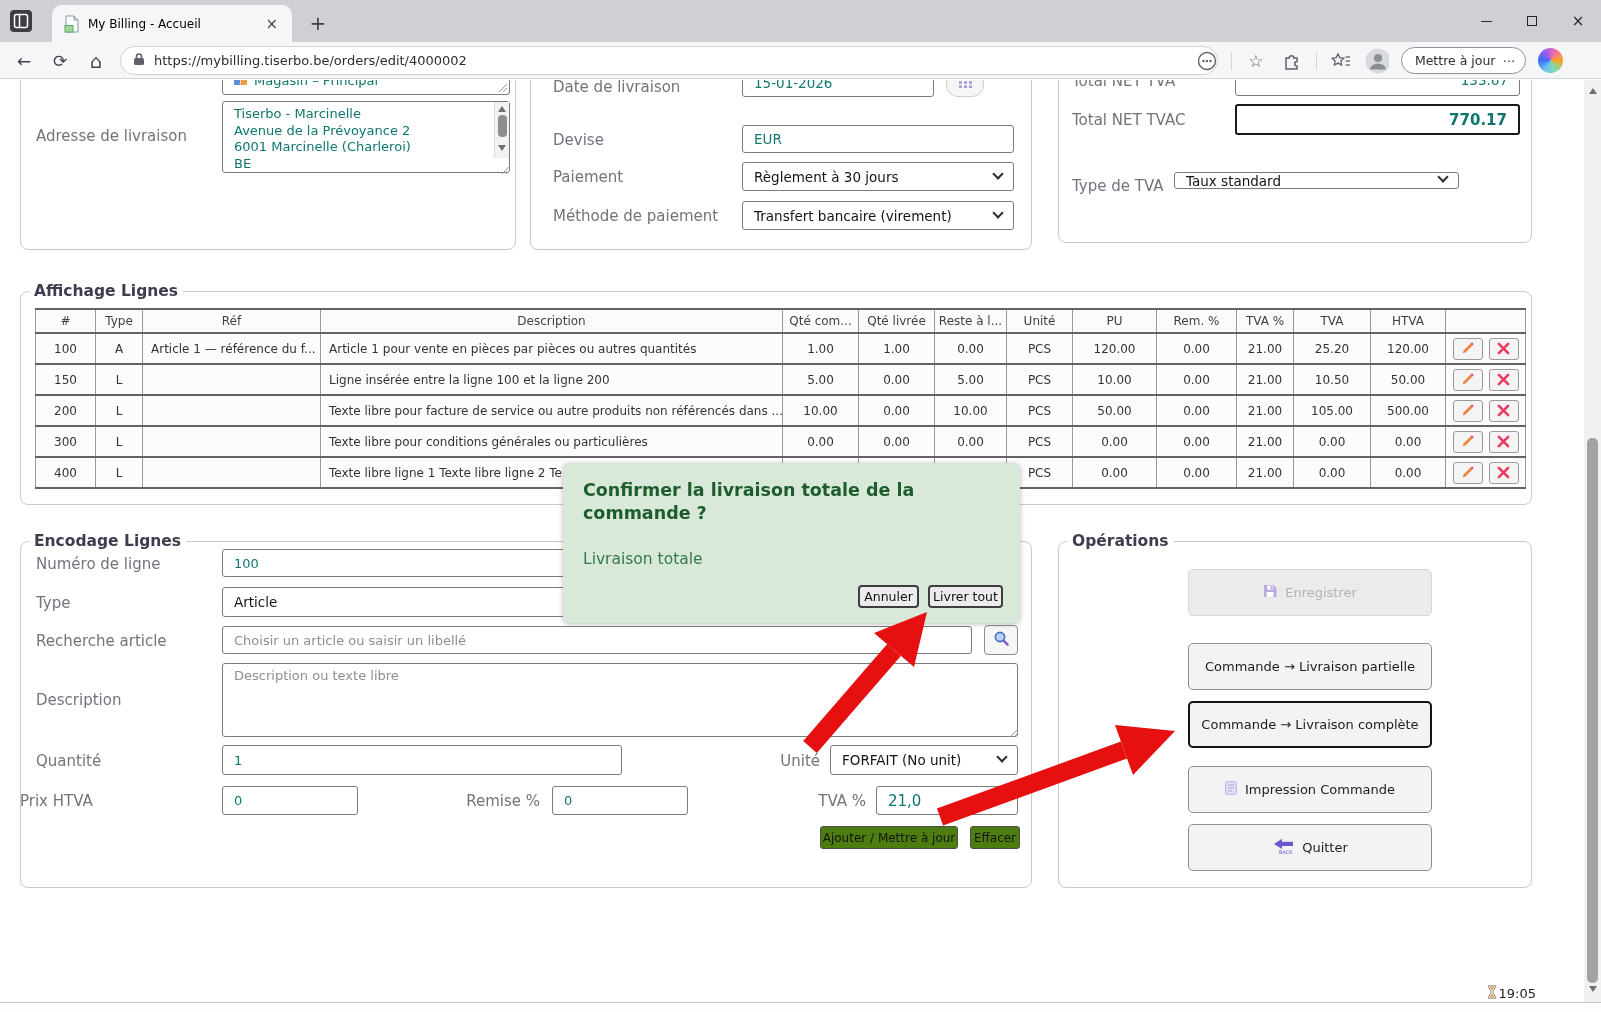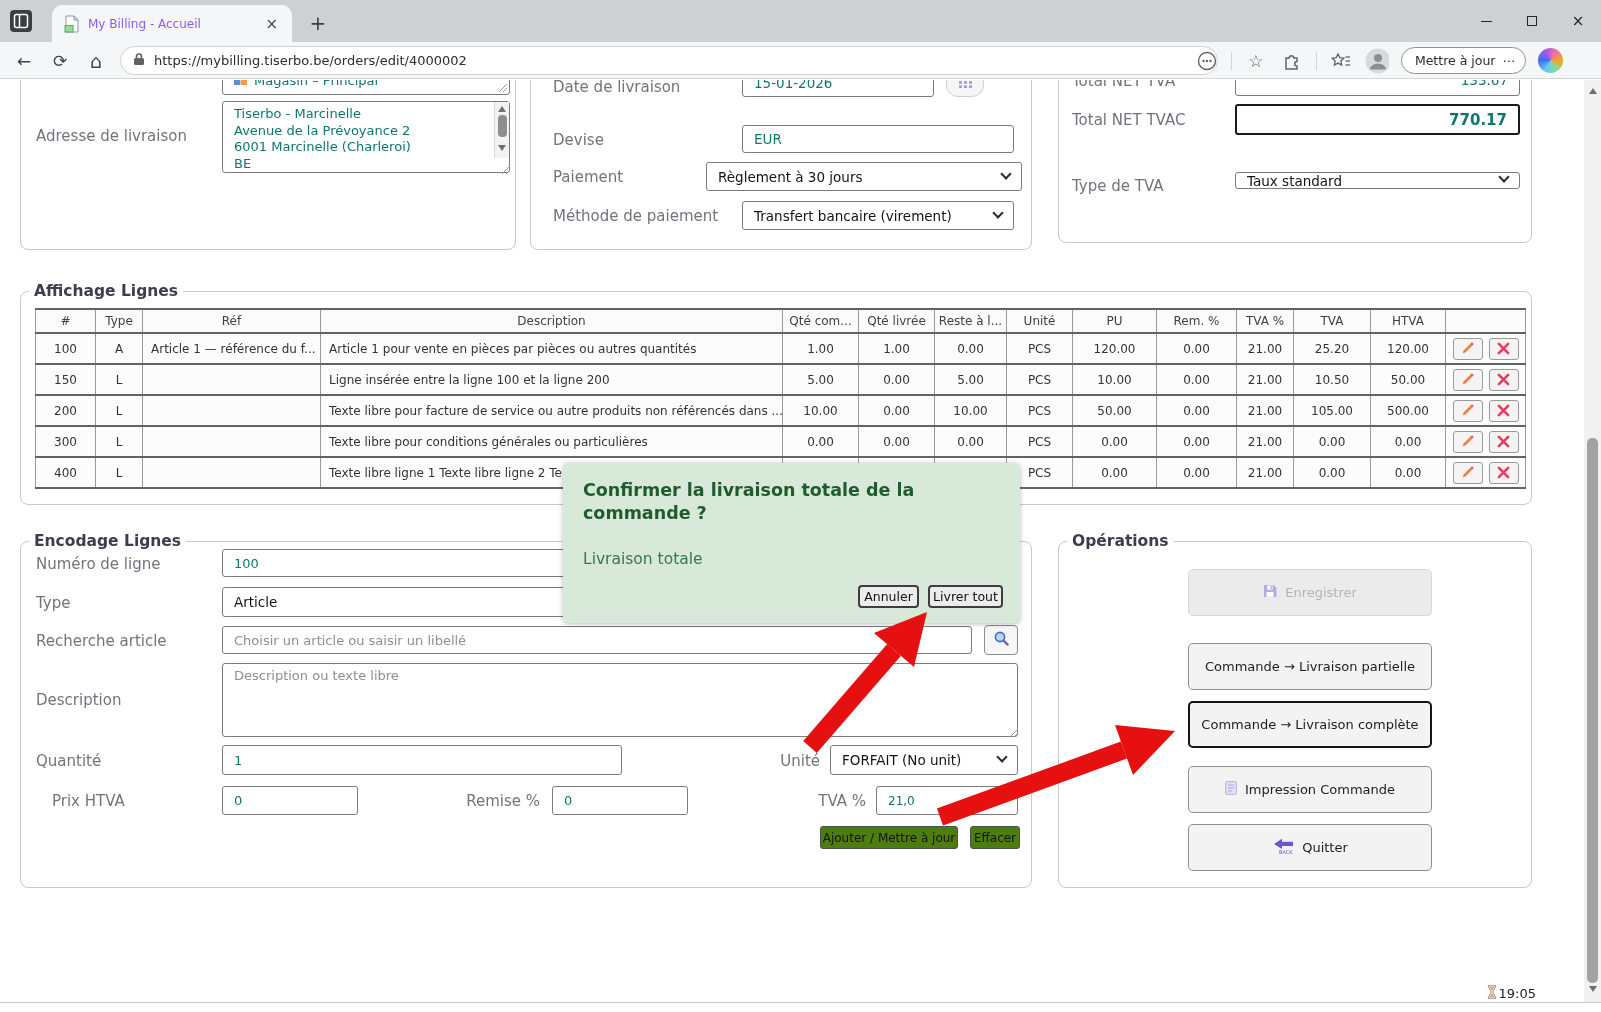--- a/index.html
+++ b/index.html
@@ -4,21 +4,21 @@
 <style>
   * { margin:0; padding:0; box-sizing:border-box; font-family:"DejaVu Sans",sans-serif; }
   html,body { background:#e9e9e9; }
   .screen { position:relative; width:1601px; height:1012px; background:#fff; overflow:hidden; }
 
   
   .titlebar { position:absolute; left:0; top:0; width:1601px; height:42px; background:#ced0d4; font-family:"Liberation Sans",sans-serif; }
   .ws-icon { position:absolute; left:10px; top:10px; width:22px; height:22px; cursor:pointer; }
   .tab { position:absolute; left:52px; top:5px; width:240px; height:37px; background:#f5f6f7; border-radius:10px 10px 0 0; display:flex; align-items:center; padding:0 10px 0 12px; }
   .tab-fav { width:16px; height:18px; flex:0 0 auto; }
-  .tab-title { font-size:12px; color:#8b5cf6; margin-left:8px; white-space:nowrap; overflow:hidden; flex:1; }
+  .tab-title { font-size:12px; color:#000000; margin-left:8px; white-space:nowrap; overflow:hidden; flex:1; }
   .tab-close { font-size:15px; color:#4a4d52; padding:0 4px; cursor:pointer; }
   .newtab { position:absolute; left:304px; top:9px; font-size:20px; color:#3c3f44; width:28px; height:28px; text-align:center; line-height:28px; cursor:pointer; }
   .wincontrols { position:absolute; right:0; top:0; height:42px; display:flex; }
   .winbtn { width:46px; height:42px; display:flex; align-items:center; justify-content:center; color:#26262b; font-size:15px; cursor:pointer; }
   .winbtn .maxbox { width:10px; height:10px; border:1.5px solid #26262b; display:block; }
   .winbtn .minline { width:11px; height:0; border-top:1.5px solid #26262b; display:block; }
 
   .toolbar { position:absolute; left:0; top:42px; width:1601px; height:37px; background:#f5f6f7; border-bottom:1px solid #d4d5d7; font-family:"Liberation Sans",sans-serif; }
   .navic { position:absolute; top:7px; width:24px; height:24px; text-align:center; line-height:24px; font-size:17px; color:#3f4347; cursor:pointer; }
   .urlbar { position:absolute; left:120px; top:4px; width:1098px; height:29px; background:#fff; border:1px solid #cfd1d4; border-radius:15px; display:flex; align-items:center; padding:0 12px; }
@@ -216,35 +216,35 @@
               <rect x="10" y="4.2" width="3" height="2.6"></rect>
               <rect y="8.4" width="3" height="2.6"></rect>
               <rect x="5" y="8.4" width="3" height="2.6"></rect>
               <rect x="10" y="8.4" width="3" height="2.6"></rect>
             </g>
           </svg></span>
     </div>
     <div class="flabel" style="left:553px;top:51px">Devise</div>
     <input class="tinput" style="left: 742px; top: 45px; width: 272px; height: 28px;" value="EUR">
     <div class="flabel" style="left:553px;top:88px">Paiement</div>
-    <span class="sel" style="left:706px;top:82px;width:316px;height:29px">
+    <span class="sel" style="left:742px;top:82px;width:272px;height:29px">
       <select><option>Règlement à 30 jours</option></select><i class="chev"></i>
     </span>
     <div class="flabel" style="left:553px;top:127px">Méthode de paiement</div>
     <span class="sel" style="left:742px;top:121px;width:272px;height:29px">
       <select><option>Transfert bancaire (virement)</option></select><i class="chev"></i>
     </span>
 
     <fieldset style="left:1058px;top:-20px;width:474px;height:183px"></fieldset>
     <div class="flabel" style="left:1072px;top:-8px">Total NET TVA</div>
     <input class="tinput num-r" style="left: 1235px; top: -16px; width: 285px; height: 32px;" value="133.67">
     <div class="flabel" style="left:1072px;top:31px">Total NET TVAC</div>
     <input class="tinput num-r" style="left: 1235px; top: 24px; width: 285px; height: 31px; border: 2px solid rgb(26, 26, 26); font-weight: bold; font-size: 15px;" value="770.17">
     <div class="flabel" style="left:1072px;top:97px">Type de TVA</div>
-    <span class="sel" style="left:1235px;top:91px;width:285px;height:17px">
+    <span class="sel" style="left:1174px;top:91px;width:285px;height:17px">
       <select><option>Taux standard</option></select><i class="chev"></i>
     </span>
 
     <fieldset style="left:20px;top:202px;width:1512px;height:223px">
       <legend>Affichage Lignes</legend>
     </fieldset>
     <table class="lines-table">
       <thead>
           <tr>
             <th class="col-num">#</th>
@@ -411,26 +411,26 @@
     </div>
     <div class="flabel" style="left:36px;top:611px">Description</div>
     <textarea class="tinput" style="left: 222px; top: 583px; width: 796px; height: 74px;" placeholder="Description ou texte libre"></textarea>
     <span class="resize-corner" style="left:1008px;top:647px"></span>
     <div class="flabel" style="left:36px;top:672px">Quantité</div>
     <input class="tinput" style="left: 222px; top: 665px; width: 400px; height: 30px; font-size: 13px;" value="1">
     <div class="flabel" style="left:745px;top:672px;width:75px;text-align:right">Unité</div>
     <span class="sel" style="left:830px;top:665px;width:188px;height:30px">
       <select><option>FORFAIT (No unit)</option></select><i class="chev"></i>
     </span>
-    <div class="flabel" style="left:52px;top:712px">Prix HTVA</div>
+    <div class="flabel" style="left:20px;top:712px">Prix HTVA</div>
     <input class="tinput" style="left: 222px; top: 706px; width: 136px; height: 29px; font-size: 13px;" value="0">
     <div class="flabel" style="left:455px;top:712px;width:85px;text-align:right">Remise %</div>
     <input class="tinput" style="left: 552px; top: 706px; width: 136px; height: 29px; font-size: 13px;" value="0">
     <div class="flabel" style="left:780px;top:712px;width:86px;text-align:right">TVA %</div>
-    <input class="tinput" style="left: 876px; top: 706px; width: 142px; height: 29px; font-size: 12px;" value="21,0">
+    <input class="tinput" style="left: 876px; top: 706px; width: 142px; height: 29px; font-size: 15px;" value="21,0">
     <button class="mini-btn" style="left:820px;top:746px;width:138px;height:23px">Ajouter / Mettre à jour</button>
     <button class="mini-btn" style="left:970px;top:746px;width:50px;height:23px">Effacer</button>
 
     <fieldset style="left:1058px;top:452px;width:474px;height:356px">
       <legend>Opérations</legend>
     </fieldset>
     <button class="op-btn disabled" style="top:489px">
       <span><svg width="14" height="14" viewBox="0 0 14 14">
             <path d="M1 1 h9.5 L13.5 4 v9 H1 z" fill="#b9abe0"></path>
             <rect x="3.5" y="8" width="7" height="4.8" fill="#fff"></rect>

